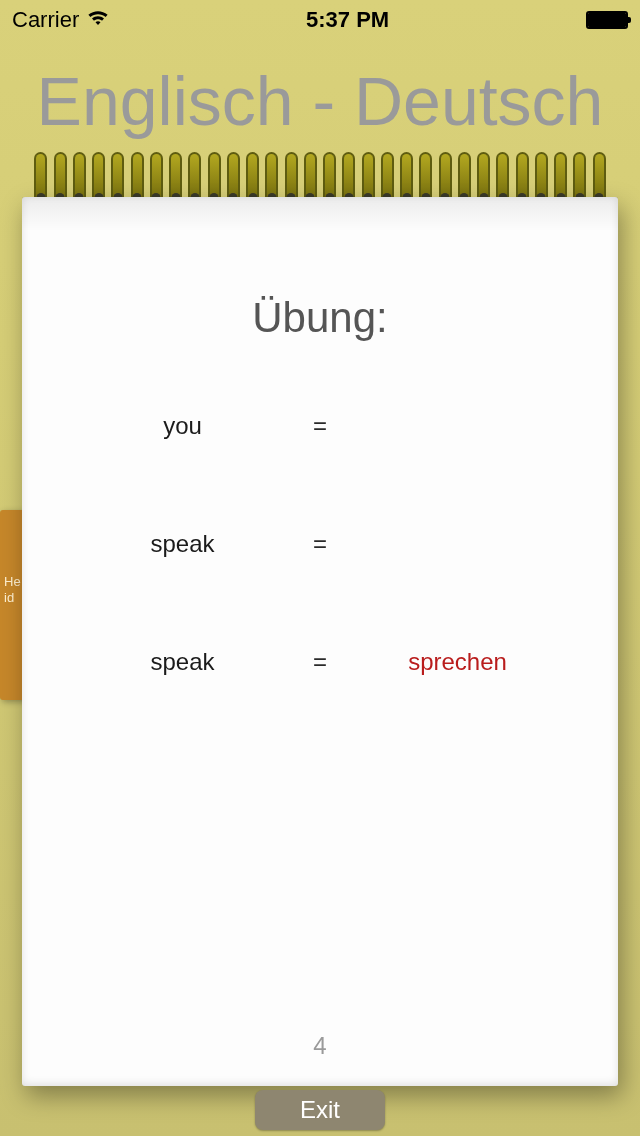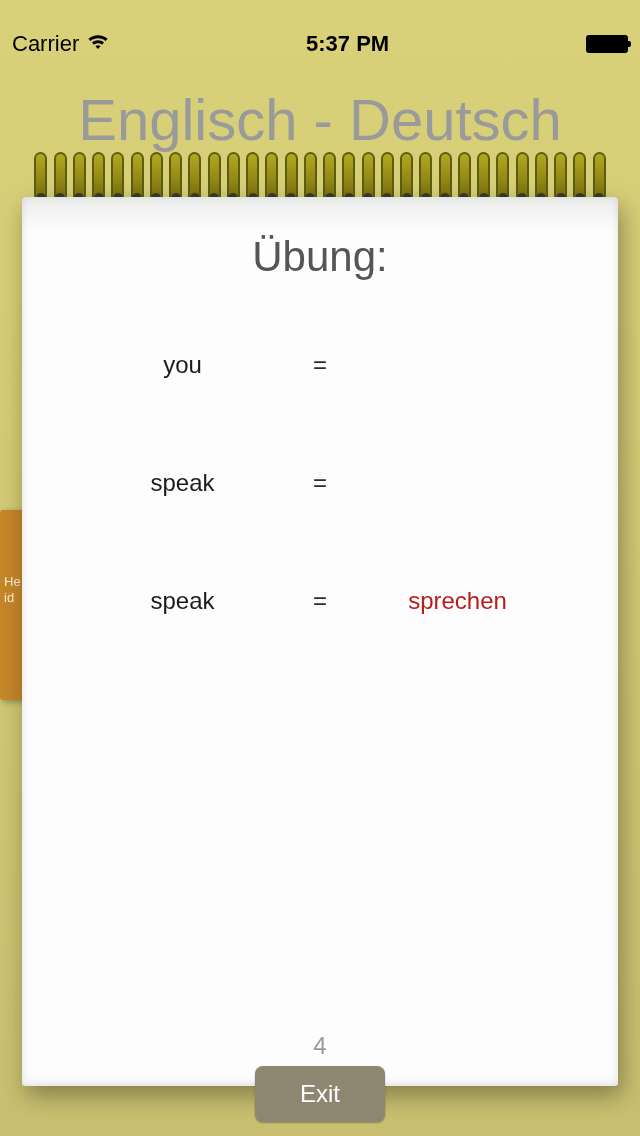--- a/index.html
+++ b/index.html
@@ -13,41 +13,40 @@
     
     .status-bar {
       height: 40px;
       display: flex;
       align-items: center;
       justify-content: space-between;
       padding: 0 12px;
       color: #000;
       font-size: 22px;
       font-weight: 500;
-      margin-top: 24px;
     }
     .status-left { display: flex; align-items: center; gap: 8px; }
     .wifi-icon { font-size: 20px; }
     .status-time { font-weight: 600; }
     .battery {
       width: 42px; height: 18px;
       border: 2px solid #000;
       border-radius: 3px;
       position: relative;
     }
     .battery::after {
       content: ""; position: absolute; right: -5px; top: 4px;
       width: 3px; height: 6px; background: #000; border-radius: 0 2px 2px 0;
     }
     .battery-fill { background: #000; width: 100%; height: 100%; border-radius: 1px; }
 
     
     .page-title {
       text-align: center;
-      font-size: 58px;
+      font-size: 68px;
       font-weight: 300;
       color: #9a9a9a;
       letter-spacing: 0px;
       margin-top: 22px;
     }
 
     
     .sticker {
       position: absolute;
       left: 0; top: 510px;
@@ -92,21 +91,21 @@
       width: 9px; height: 9px;
       background: #3a3a2a;
       border-radius: 50%;
     }
     .paper {
       background: #fdfdfd;
       height: calc(100% - 52px);
       border-radius: 3px;
       box-shadow: 4px 10px 24px rgba(0,0,0,0.35), 0 -2px 8px rgba(0,0,0,0.12) inset;
       position: relative;
-      padding-top: 36px;
+      padding-top: 97px;
     }
     .paper::before {
       
       content: "";
       position: absolute; top: 0; left: 0; right: 0; height: 34px;
       background: linear-gradient(180deg, rgba(0,0,0,0.07), rgba(0,0,0,0));
     }
 
     .exercise-heading {
       text-align: center;
@@ -139,24 +138,24 @@
       text-align: center;
       font-size: 24px;
       color: #9a9a9a;
       font-weight: 300;
     }
 
     
     .exit-btn {
       position: absolute;
       left: 50%;
-      bottom: 14px;
+      bottom: 6px;
       transform: translateX(-50%);
       width: 130px;
-      height: 56px;
+      height: 40px;
       border: none;
       border-radius: 8px;
       background: #8e8670;
       color: #fff;
       font-size: 24px;
       font-weight: 300;
       box-shadow: 0 1px 2px rgba(0,0,0,0.3);
     }
   </style>
 </head>

